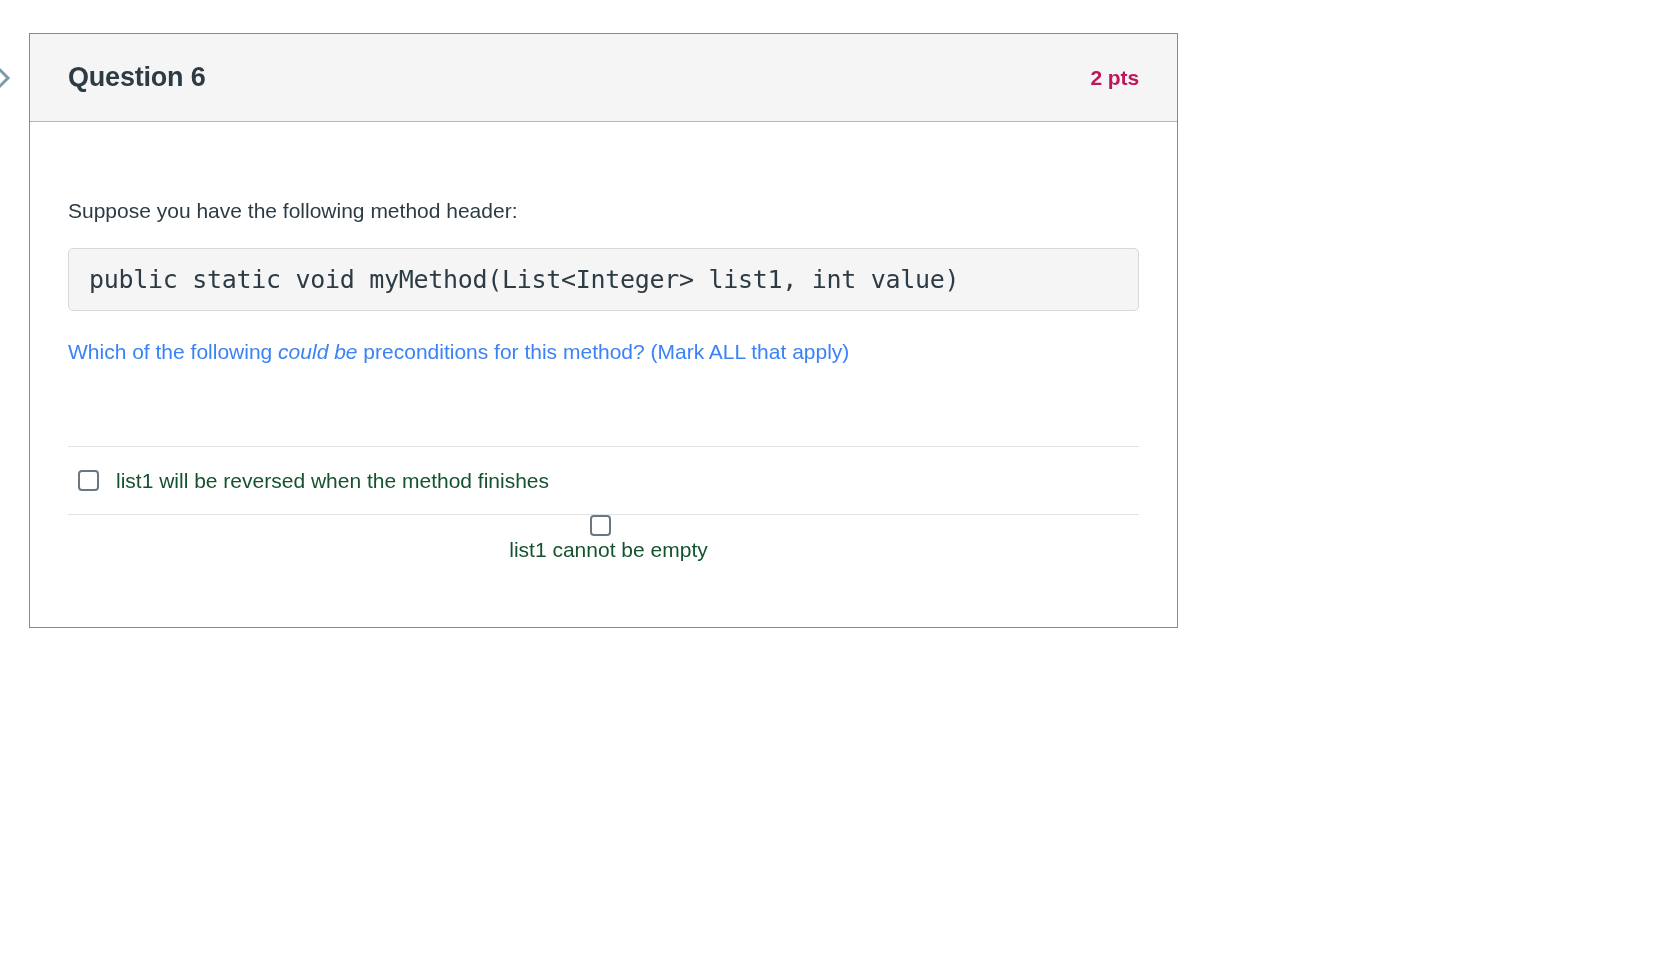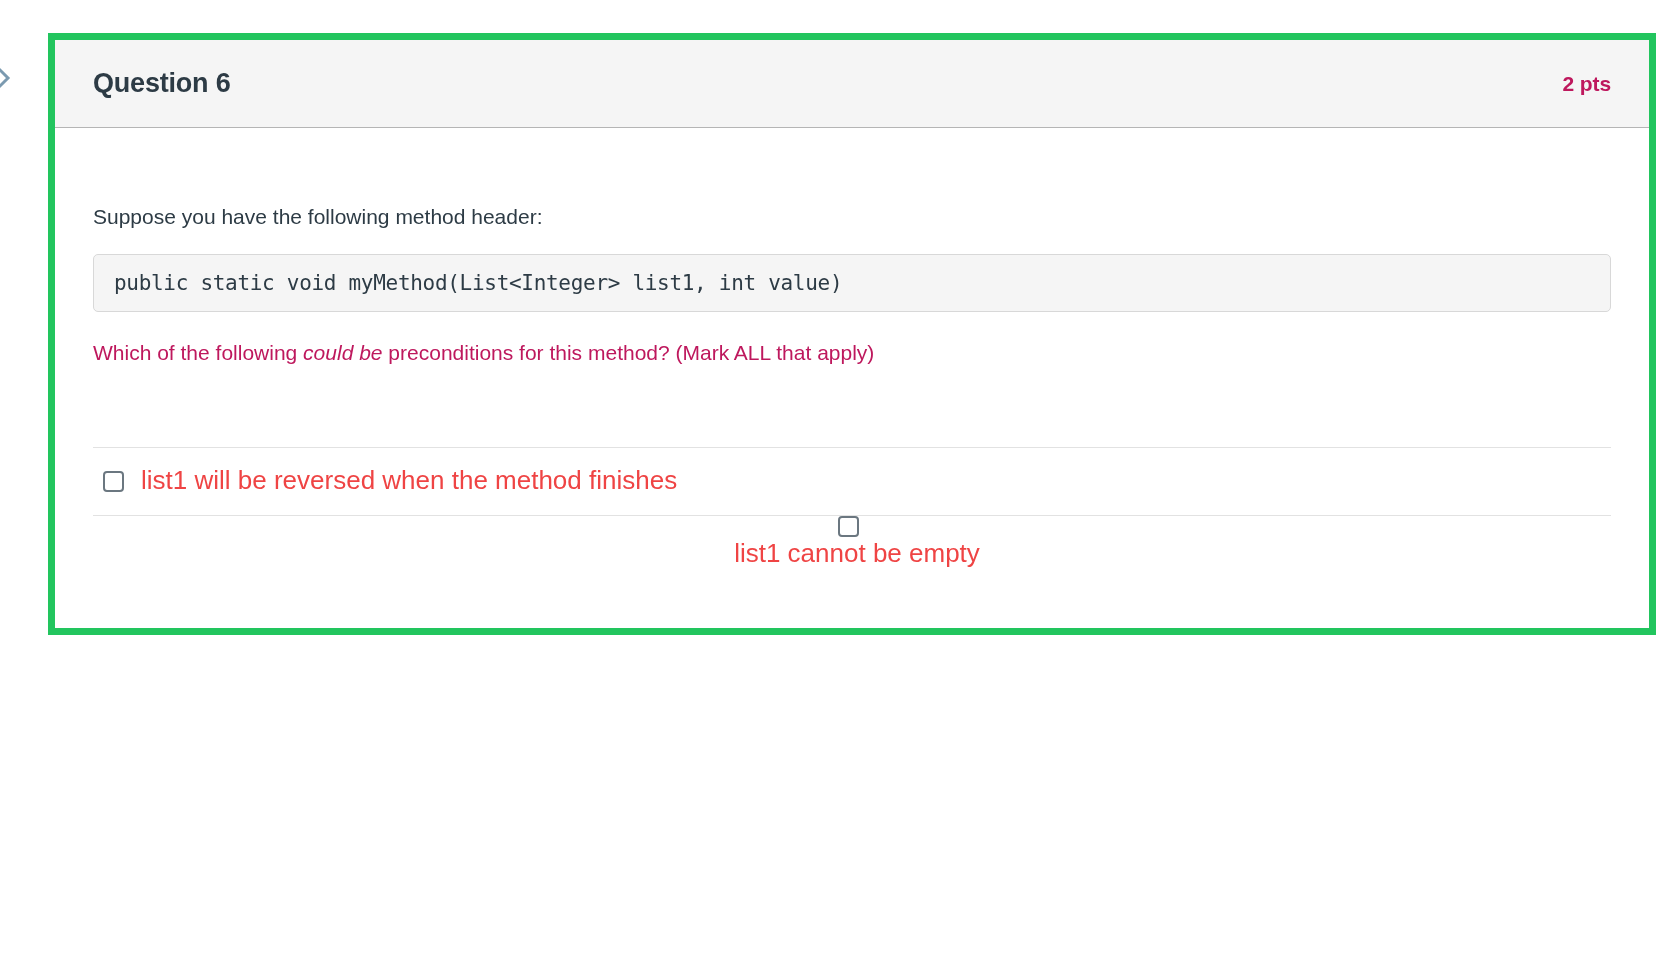--- a/index.html
+++ b/index.html
@@ -21,24 +21,24 @@
     position: absolute;
     left: -14px;
     top: 58px;
     width: 28px;
     height: 40px;
     pointer-events: none;
   }
 
   .question-card {
     position: absolute;
-    left: 48px;
+    left: 29px;
     top: 33px;
-    width: 1608px;
-    border: 7px solid #22c55e;
+    width: 1149px;
+    border: 1px solid #22c55e;
     background: #ffffff;
     box-sizing: border-box;
   }
 
   .card-header {
     background: #f5f5f5;
     border-bottom: 1px solid #b5b5b5;
     height: 88px;
     display: flex;
     align-items: center;
@@ -74,29 +74,29 @@
   .code-block {
     border: 1px solid #d8d8d8;
     border-radius: 5px;
     background: #f5f5f5;
     padding: 16px 20px;
     margin: 0 0 26px 0;
     box-sizing: border-box;
   }
   .code-block code {
     font-family: "DejaVu Sans Mono", "Liberation Mono", monospace;
-    font-size: 21px;
+    font-size: 25px;
     color: #2d3b45;
     white-space: pre;
     letter-spacing: -0.3px;
   }
 
   .question-line {
     font-size: 21px;
-    color: #be185d;
+    color: #3b82f6;
     line-height: 1.45;
     margin: 0 0 78px 0;
   }
   .question-line em {
     font-style: italic;
   }
 
   .answers {
     border-top: 1px solid #e2e2e2;
   }
@@ -116,22 +116,22 @@
     width: 21px;
     height: 21px;
     min-width: 21px;
     border: 2px solid #6b7780;
     border-radius: 4px;
     background: #ffffff;
     box-sizing: border-box;
     margin-right: 17px;
   }
   .answer-label {
-    font-size: 26px;
-    color: #ef4444;
+    font-size: 21px;
+    color: #14532d;
     line-height: 1.3;
   }
 </style>
 </head>
 <body>
 
 <div class="edge-chevron">
   <svg width="28" height="40" viewBox="0 0 28 40" fill="none">
     <path d="M4 2 L22 20 L4 38" stroke="#7b9ab0" stroke-width="3" fill="none"></path>
   </svg>

